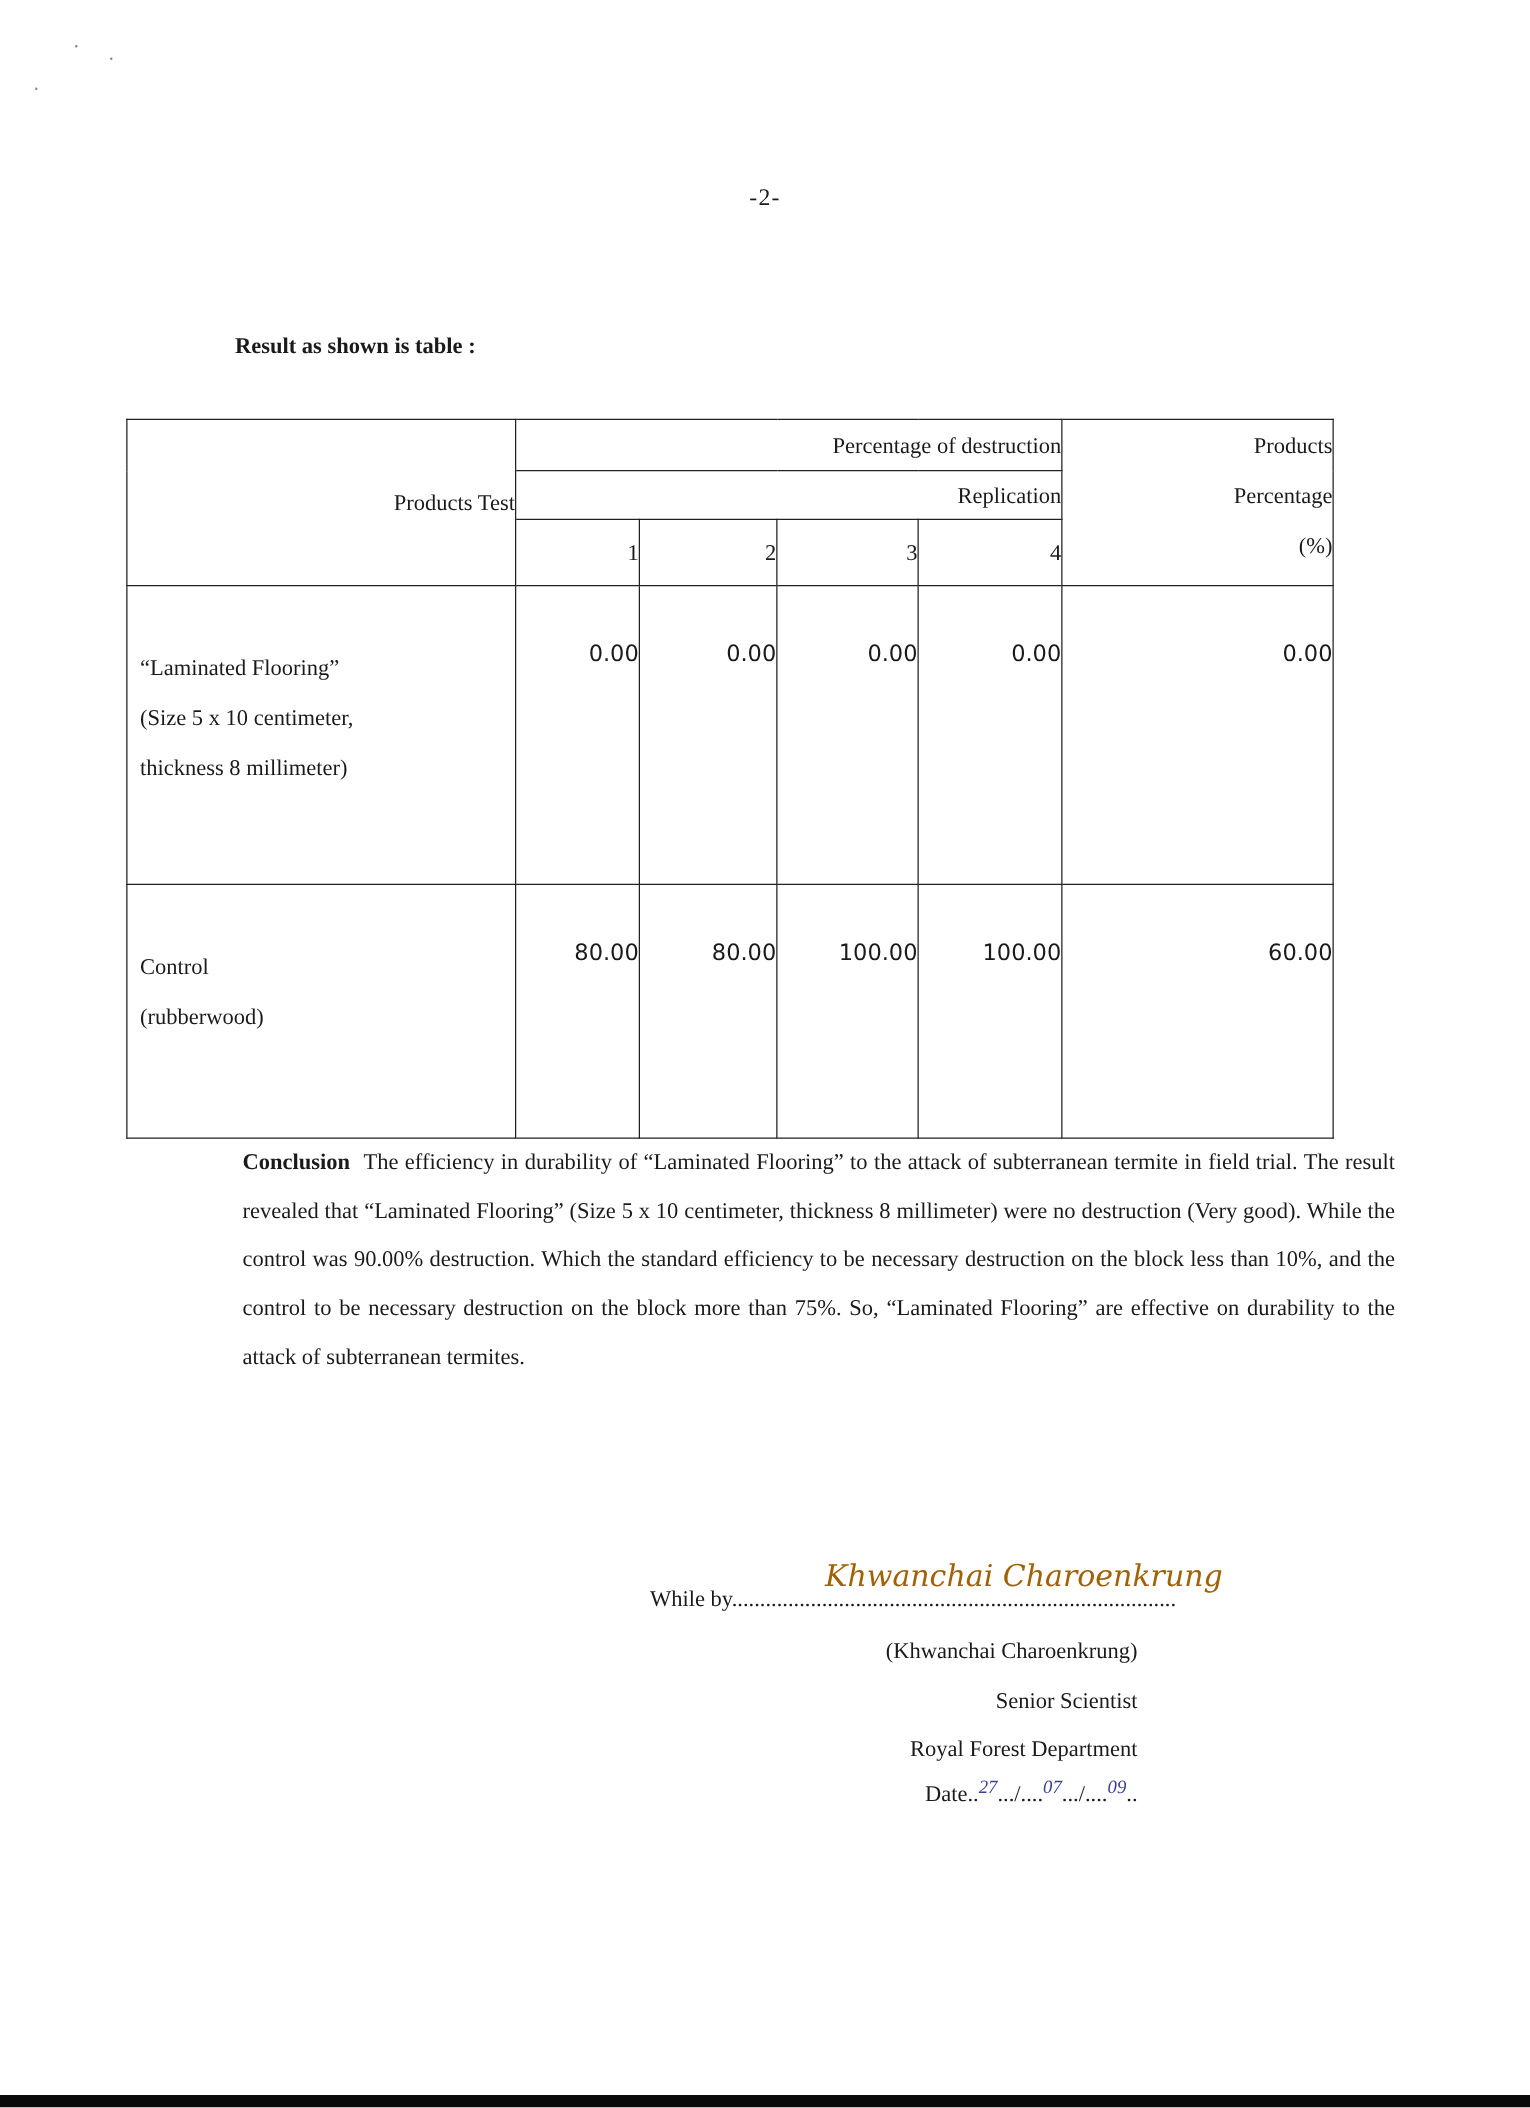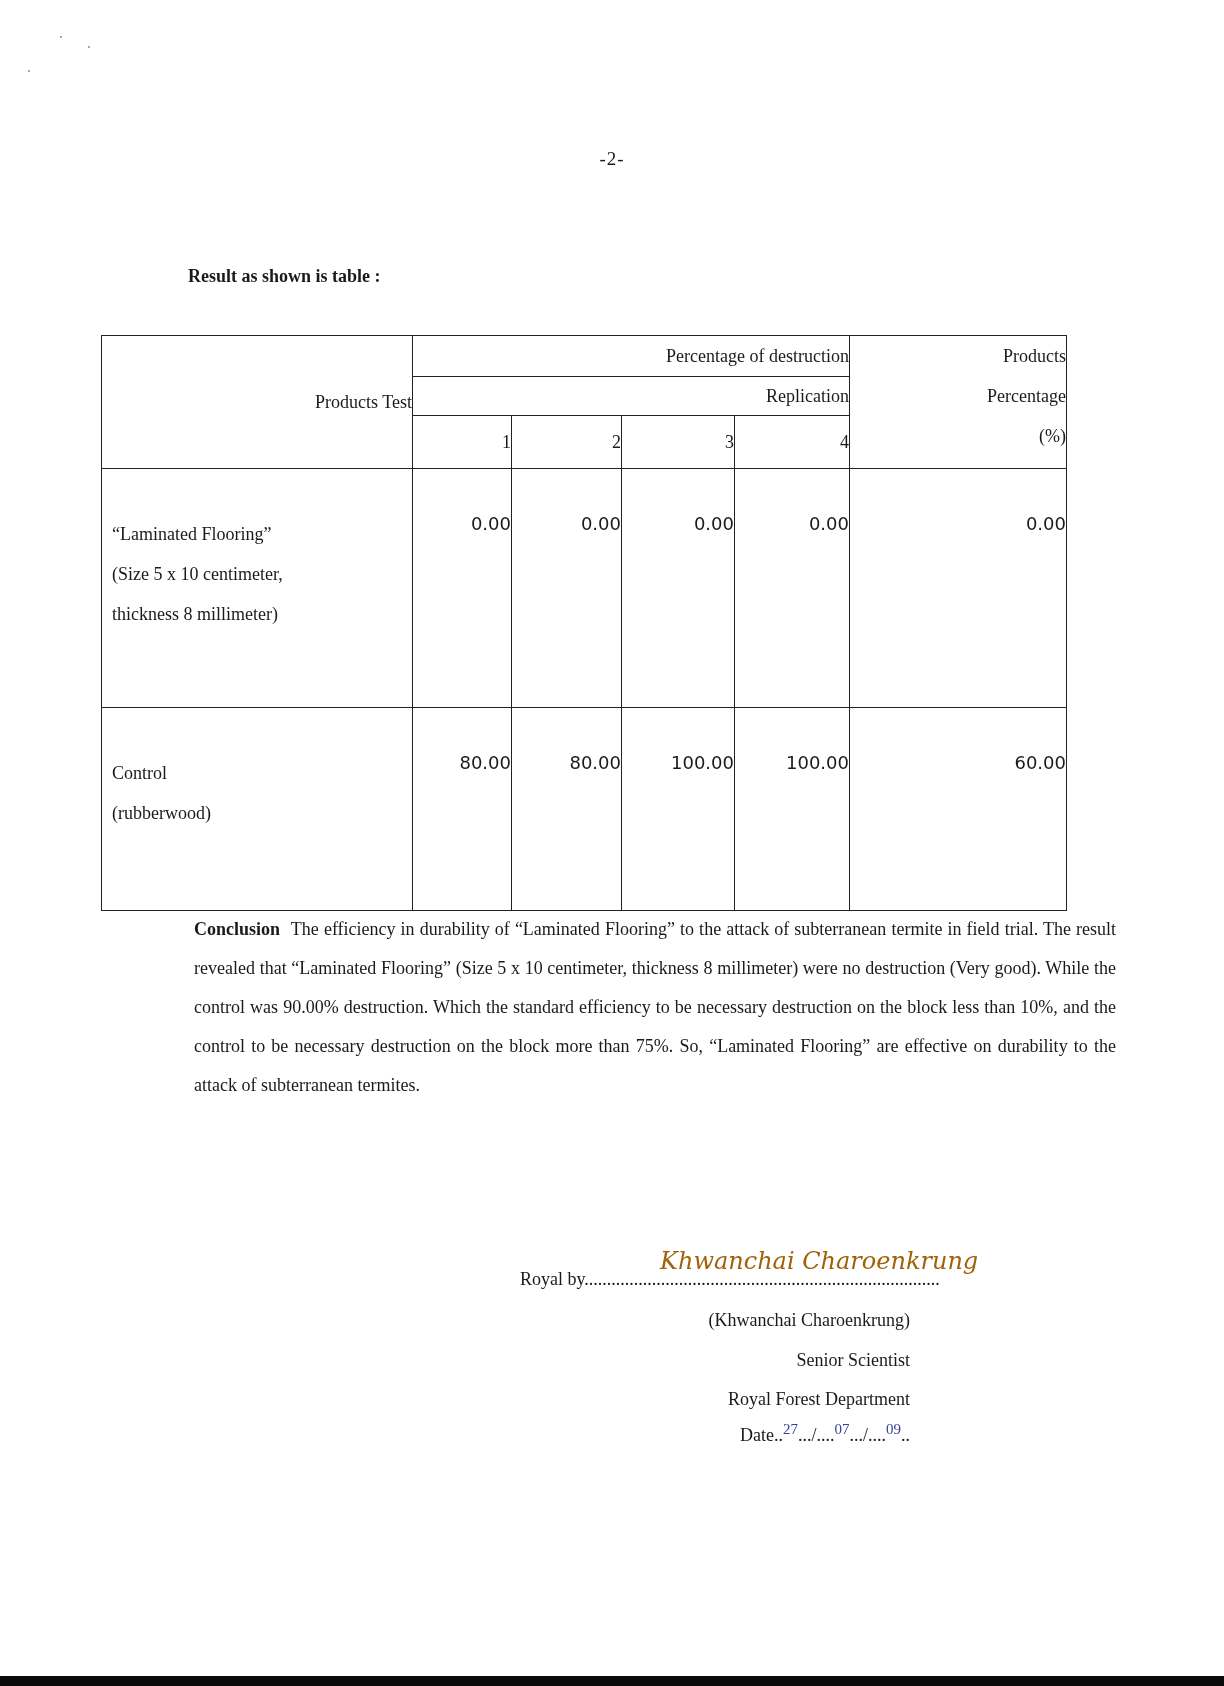--- a/index.html
+++ b/index.html
@@ -49,21 +49,21 @@
     .dots { letter-spacing: 0px; }
     .signature {
       position: absolute; top: -8px; left: 140px; color: #a16207;
       font-family: "DejaVu Serif", serif; font-style: italic; font-size: 24px; white-space: nowrap;
     }
     .centered { position: absolute; left: 70px; width: 320px; text-align: right; }
     .name-line { top: 55px; }
     .title-line { top: 95px; }
     .dept-line { top: 134px; }
     .date-line { top: 170px; }
-    .date-hand { color: #3a3f9a; font-size: 15px; position: relative; top: -7px; }
+    .date-hand { color: #3a3f9a; font-style: italic; font-size: 15px; position: relative; top: -7px; }
     .bottom-bar {
       position: absolute; left: 0; bottom: 0; width: 1224px; height: 10px; background: #0a0a0a;
     }
     .scan-mark { position: absolute; width: 2px; height: 2px; background: #888; border-radius: 1px; }
   </style>
 </head>
 <body>
 
 <div class="scan-mark" style="top:36px;left:60px;"></div>
 <div class="scan-mark" style="top:46px;left:88px;"></div>
@@ -127,21 +127,21 @@
 </tbody>
   </table>
 
 <div class="conclusion">
   <span class="label">Conclusion</span>
   <span>The efficiency in durability of “Laminated Flooring” to the attack of subterranean termite in field trial. The result revealed that “Laminated Flooring” (Size 5 x 10 centimeter, thickness 8 millimeter) were no destruction (Very good). While the control was 90.00% destruction. Which the standard efficiency to be necessary destruction on the block less than 10%, and the control to be necessary destruction on the block more than 75%. So, “Laminated Flooring” are effective on durability to the attack of subterranean termites.</span>
 </div>
 
 <div class="sign-block">
   <div class="test-by">
-    <span>Royal by</span><span class="dots">...............................................................................</span>
+    <span>While by</span><span class="dots">...............................................................................</span>
   </div>
   <div class="signature">Khwanchai  Charoenkrung</div>
   <div class="centered name-line">(Khwanchai  Charoenkrung)</div>
   <div class="centered title-line">Senior Scientist</div>
   <div class="centered dept-line">Royal Forest Department</div>
   <div class="centered date-line">
     <span>Date</span>..<span class="date-hand">27</span>.../....<span class="date-hand">07</span>.../....<span class="date-hand">09</span>..
   </div>
 </div>
 

